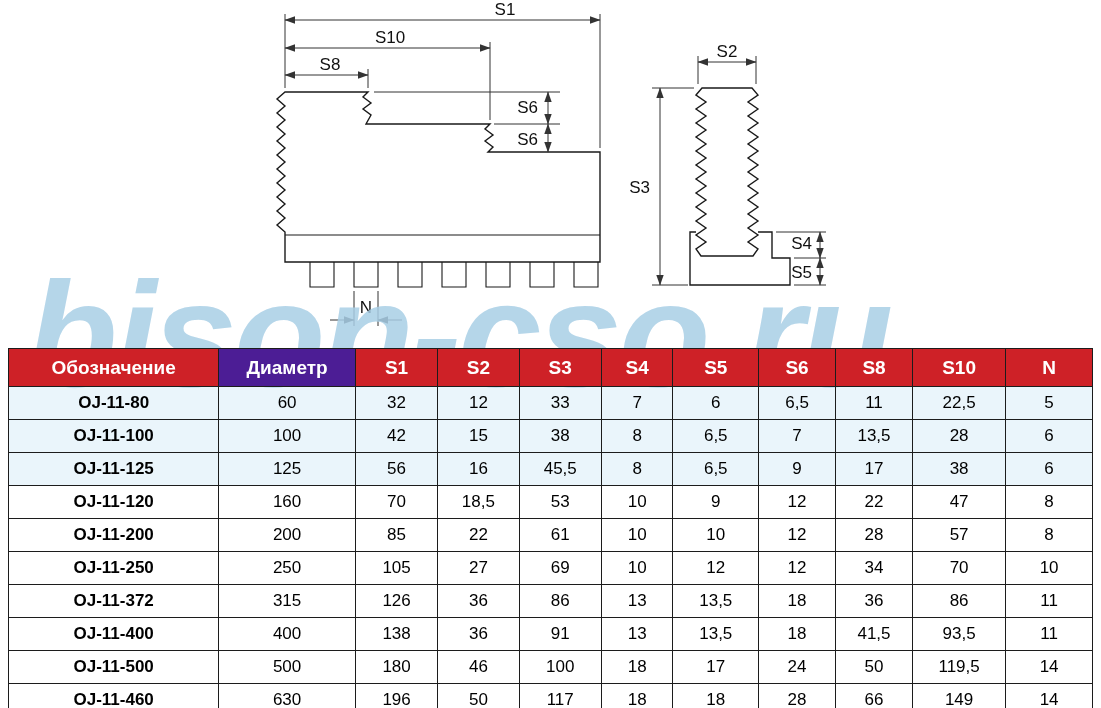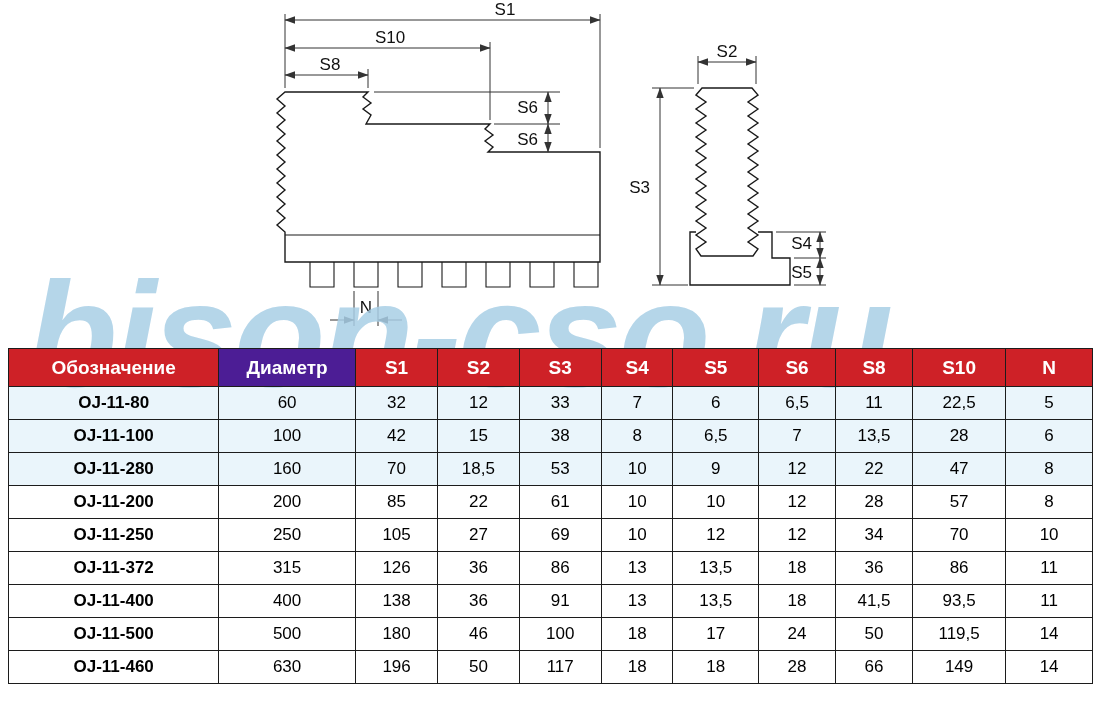--- a/index.html
+++ b/index.html
@@ -134,21 +134,34 @@
           <td>15</td>
           <td>38</td>
           <td>8</td>
           <td>6,5</td>
           <td>7</td>
           <td>13,5</td>
           <td>28</td>
           <td>6</td>
         </tr>
         <tr>
-          <td>OJ-11-280</td>
+          <td>OJ-11-125</td>
+          <td>125</td>
+          <td>56</td>
+          <td>16</td>
+          <td>45,5</td>
+          <td>8</td>
+          <td>6,5</td>
+          <td>9</td>
+          <td>17</td>
+          <td>38</td>
+          <td>6</td>
+        </tr>
+        <tr>
+          <td>OJ-11-120</td>
           <td>160</td>
           <td>70</td>
           <td>18,5</td>
           <td>53</td>
           <td>10</td>
           <td>9</td>
           <td>12</td>
           <td>22</td>
           <td>47</td>
           <td>8</td>

